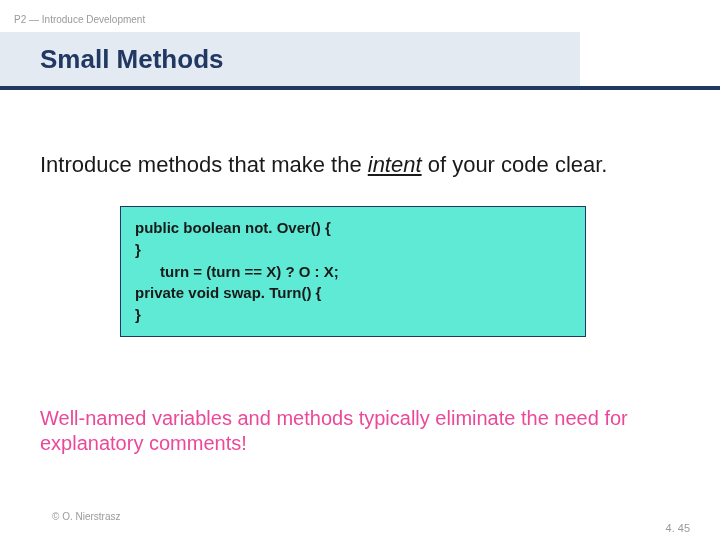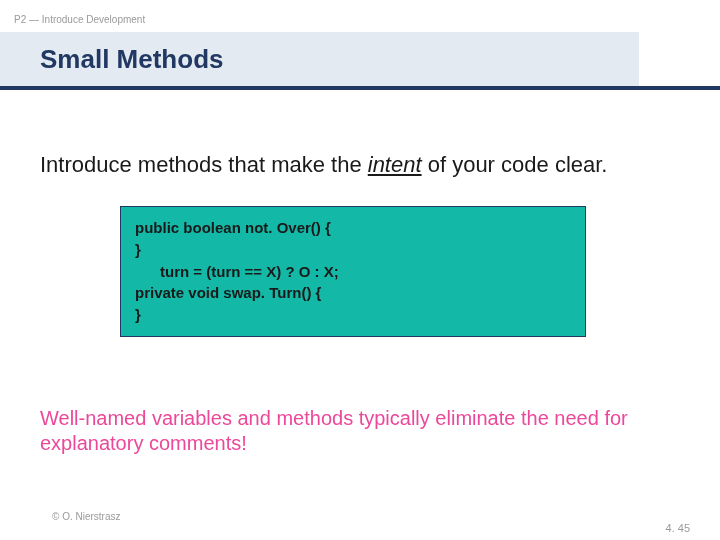--- a/index.html
+++ b/index.html
@@ -1,23 +1,23 @@
 <!DOCTYPE html>
 <html><head>
 <meta charset="utf-8">
 <style>
   * { margin: 0; padding: 0; box-sizing: border-box; }
   body { width: 720px; height: 540px; background: #ffffff; font-family: Arial, Helvetica, sans-serif; position: relative; }
   .breadcrumb { position: absolute; top: 14px; left: 14px; font-size: 10px; color: #9a9a9a; }
-  .title-band { position: absolute; top: 32px; left: 0; width: 639px; height: 54px; background: #e4eaf2; display: flex; align-items: center; }
+  .title-band { position: absolute; top: 32px; left: 0; width: 580px; height: 54px; background: #e4eaf2; display: flex; align-items: center; }
   .slide-title { font-size: 26px; font-weight: bold; color: #203862; margin-left: 40px; }
   .title-underline { position: absolute; top: 86px; left: 0; width: 720px; height: 4px; background: #203862; }
   .lead { position: absolute; top: 152px; left: 40px; right: 40px; font-size: 22px; color: #1a1a1a; }
   .lead .intent { font-style: italic; text-decoration: underline; }
-  .code-box { position: absolute; top: 206px; left: 120px; width: 466px; border: 1.5px solid #203862; padding: 10px 14px 10px 14px; background: #14b8a6; }
+  .code-box { position: absolute; top: 206px; left: 120px; width: 466px; border: 1.5px solid #203862; padding: 10px 14px 10px 14px; background: #5eead4; }
   .code-line { font-family: Arial, Helvetica, sans-serif; font-size: 15px; font-weight: bold; color: #1a1a1a; line-height: 1.45; white-space: pre; }
   .conclusion { position: absolute; top: 406px; left: 40px; right: 40px; font-size: 20px; color: #ec4899; line-height: 1.25; }
   .copyright { position: absolute; bottom: 18px; left: 52px; font-size: 10px; color: #9a9a9a; }
   .page-num { position: absolute; bottom: 6px; right: 30px; font-size: 11px; color: #9a9a9a; }
 </style>
 </head>
 <body>
 
 <div class="breadcrumb">P2 — Introduce Development</div>
 

